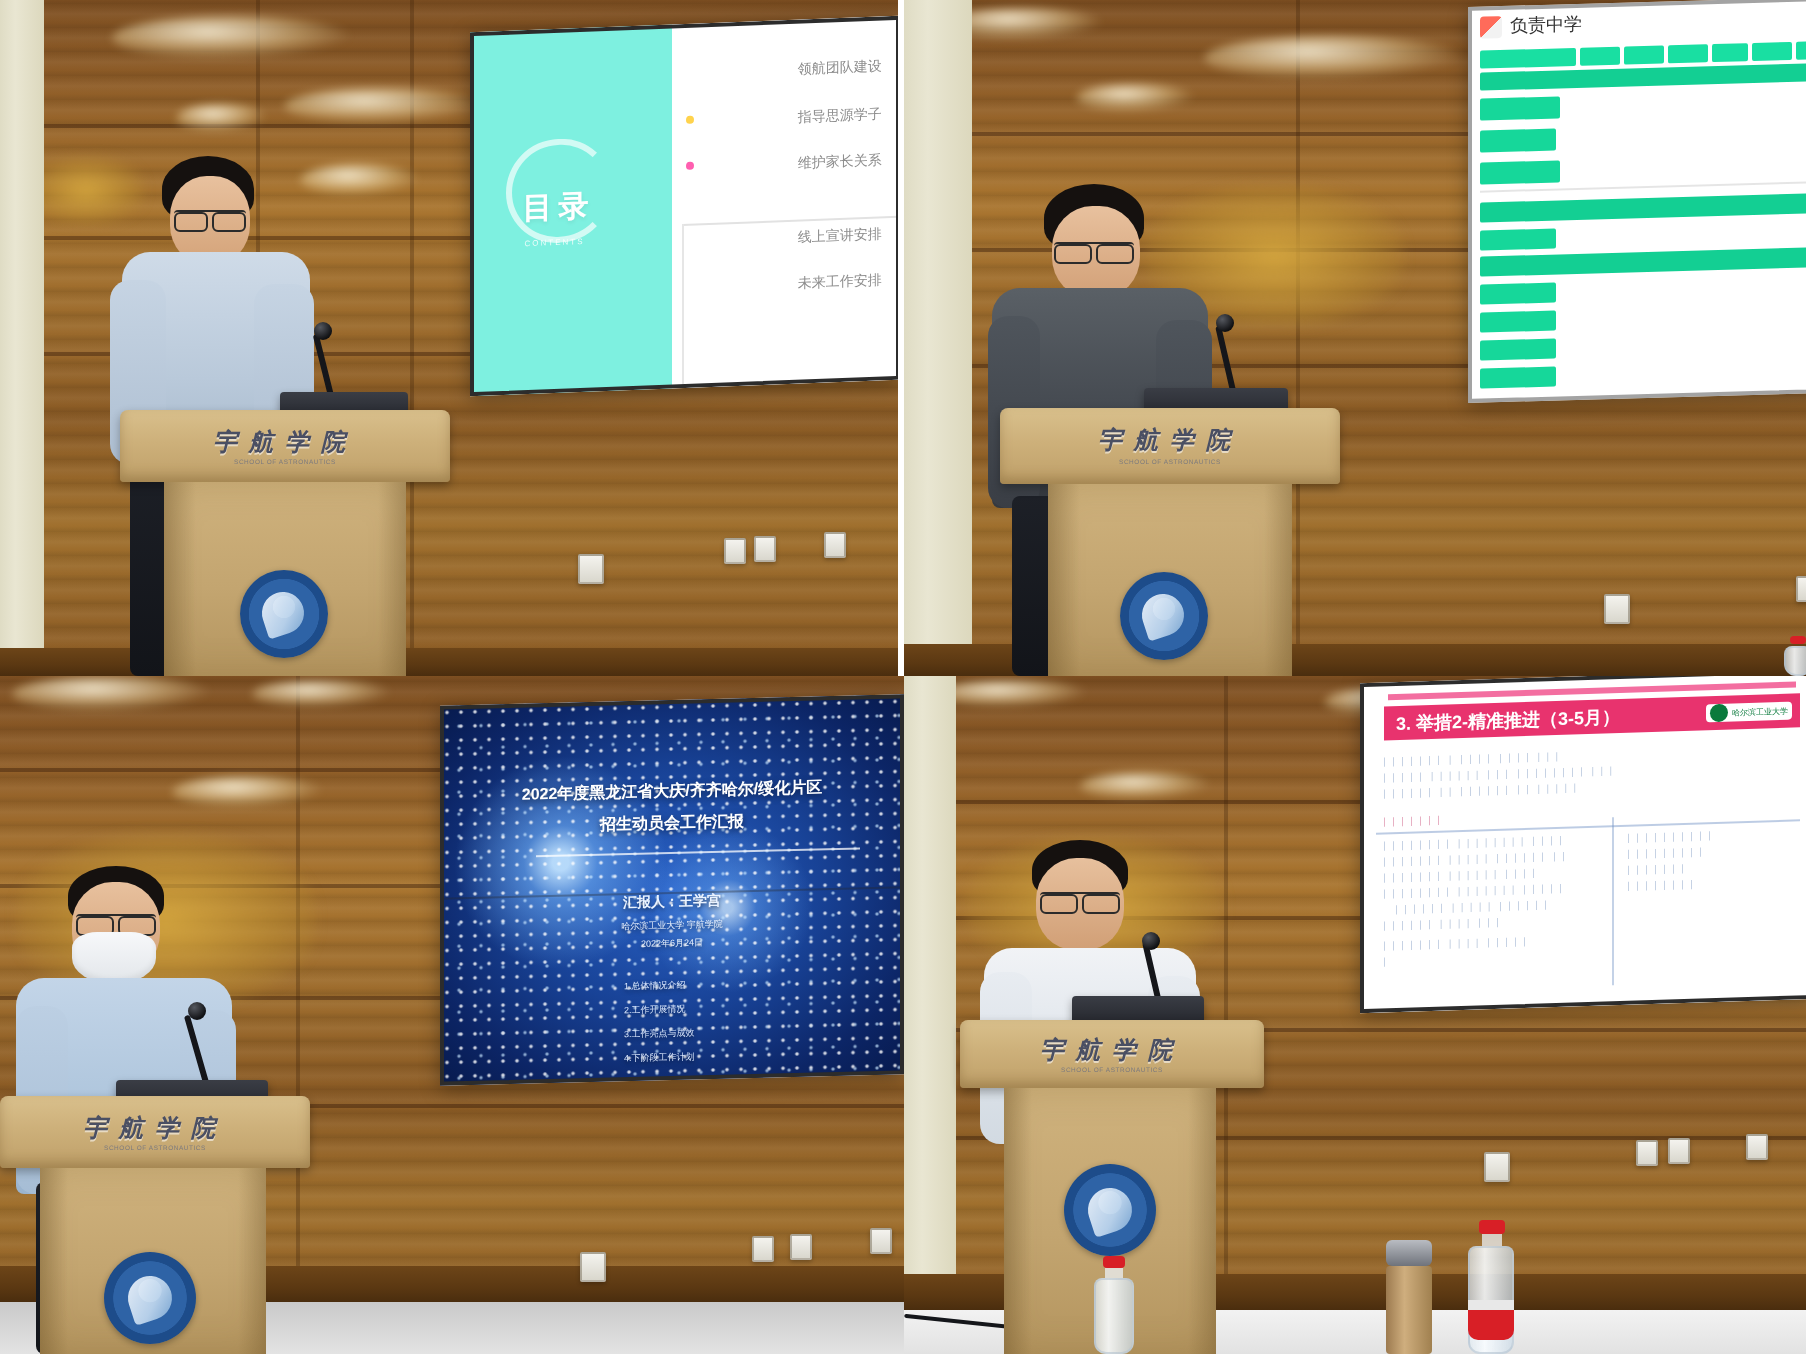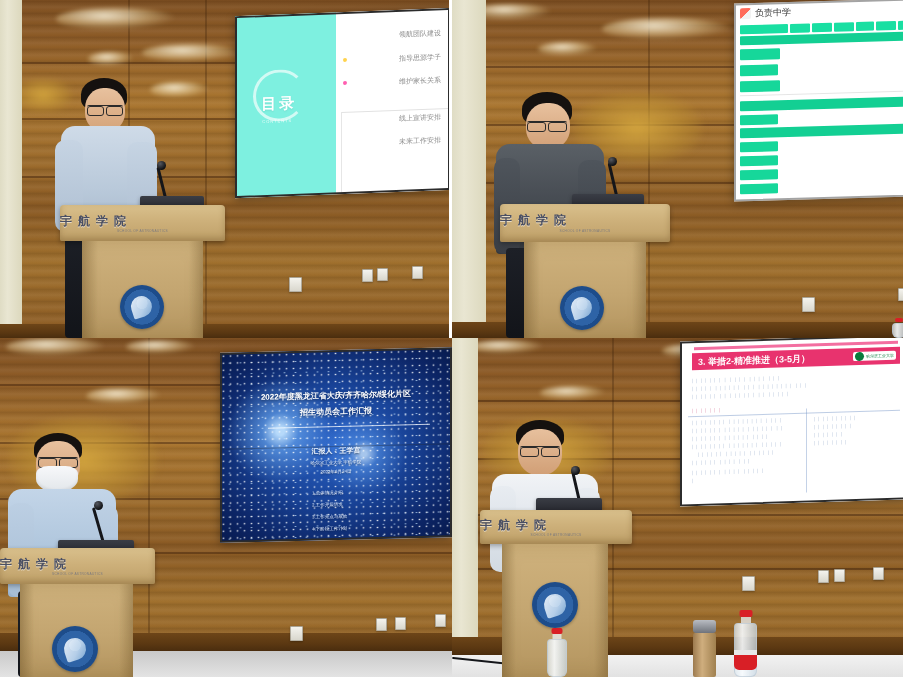--- a/index.html
+++ b/index.html
@@ -70,24 +70,25 @@
     box-shadow:inset 0 -3px 6px rgba(110,80,35,.35), 0 2px 5px rgba(0,0,0,.3);
   }
   .podium .body{
     position:absolute;left:0;right:0;
     background:linear-gradient(180deg,#cfb27d 0%,#c3a570 55%,#b4955f 100%);
     box-shadow:inset 0 0 18px rgba(120,90,40,.25);
   }
   .podium .shadeL{position:absolute;top:0;bottom:0;left:0;background:linear-gradient(90deg,rgba(90,65,25,.30),rgba(90,65,25,0));}
   .podium .shadeR{position:absolute;top:0;bottom:0;right:0;background:linear-gradient(270deg,rgba(90,65,25,.25),rgba(90,65,25,0));}
   .podium-name{
-    position:absolute;left:0;right:0;text-align:left;
+    position:absolute;left:0;right:0;text-align:center;
     color:#4a4f63;font-weight:bold;letter-spacing:6px;
     text-shadow:0 1px 0 rgba(255,255,255,.55);
     white-space:nowrap;
+    font-style:italic;
   }
   .podium-sub{
     position:absolute;left:0;right:0;text-align:center;
     color:#6a6f80;letter-spacing:.3px;white-space:nowrap;
     opacity:.8;
   }
   .emblem{
     position:absolute;border-radius:50%;
     background:
       radial-gradient(circle at 50% 42%, #ffffff 0 16%, rgba(255,255,255,0) 17%),

